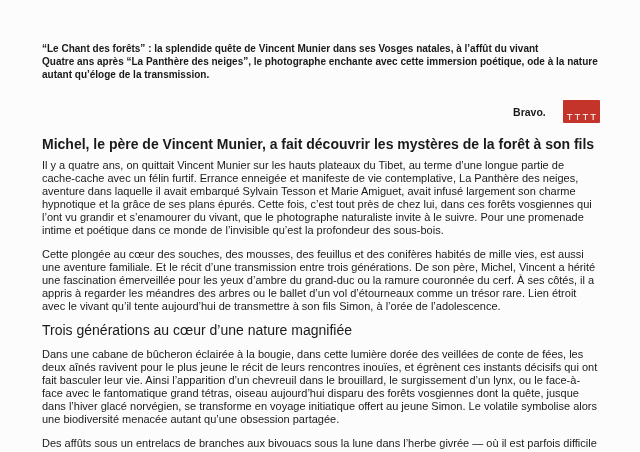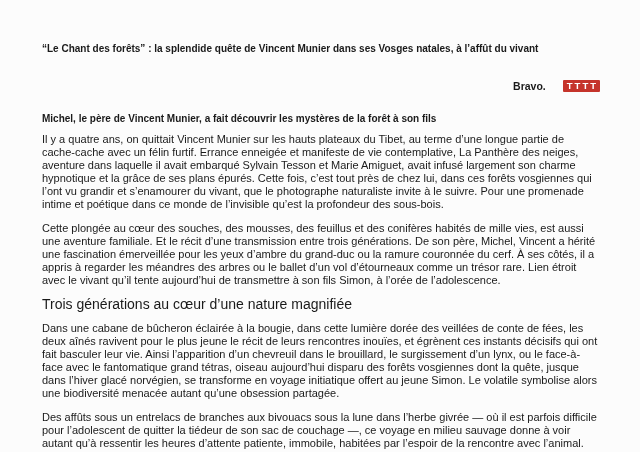--- a/index.html
+++ b/index.html
@@ -41,33 +41,33 @@
     height: 13px;
     justify-content: flex-end;
   }
   .verdict-label {
     font-weight: 700;
     font-size: 10.5px;
   }
   .t-badge {
     margin-left: 17px;
     color: #ffffff;
-    font-weight: 700;
+    font-weight: 400;
     font-size: 9.5px;
     line-height: 12px;
     height: 12px;
-    padding: 0 2px 0 4px;
+    padding: 11px 2px 0 4px;
     letter-spacing: 2px;
     border-radius: 1px;
     display: inline-block;
   }
   .article-heading {
     margin: 20px 0 0 0;
     font-weight: 700;
-    font-size: 10px;
+    font-size: 14px;
     line-height: 13px;
   }
   .body-par {
     font-size: 11px;
     line-height: 13px;
     margin: 11px 0 0 0;
     text-align: left;
   }
   .article-heading + .body-par {
     margin-top: 8px;
@@ -80,20 +80,21 @@
   }
 </style>
 </head>
 <body>
 
 <div class="page">
   <div class="content">
 
     <div class="lede">
       <p class="lede-title">“Le Chant des forêts” : la splendide quête de Vincent Munier dans ses Vosges natales, à l’affût du vivant</p>
+      <p class="lede-sub">Quatre ans après “La Panthère des neiges”, le photographe enchante avec cette immersion poétique, ode à la nature autant qu’éloge de la transmission.</p>
     </div>
 
     <div class="verdict">
       <span class="verdict-label">Bravo.</span>
       <span class="t-badge" style="background: rgb(197, 52, 43);">TTTT</span>
     </div>
 
     <p class="article-heading">Michel, le père de Vincent Munier, a fait découvrir les mystères de la forêt à son fils</p>
 
     <p class="body-par">Il y a quatre ans, on quittait Vincent Munier sur les hauts plateaux du Tibet, au terme d’une longue partie de cache-cache avec un félin furtif. Errance enneigée et manifeste de vie contemplative, La Panthère des neiges, aventure dans laquelle il avait embarqué Sylvain Tesson et Marie Amiguet, avait infusé largement son charme hypnotique et la grâce de ses plans épurés. Cette fois, c’est tout près de chez lui, dans ces forêts vosgiennes qui l’ont vu grandir et s’enamourer du vivant, que le photographe naturaliste invite à le suivre. Pour une promenade intime et poétique dans ce monde de l’invisible qu’est la profondeur des sous-bois.</p>

